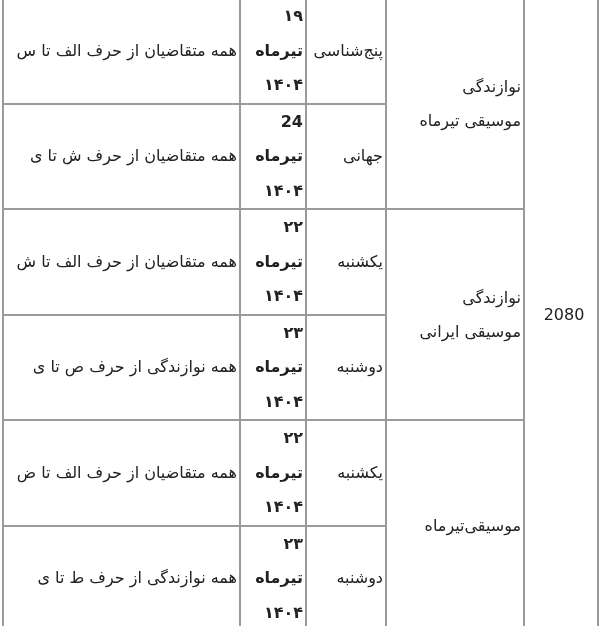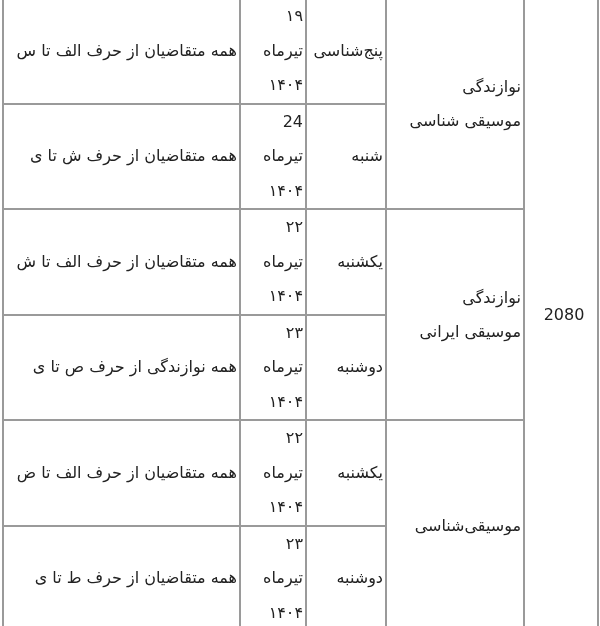--- a/index.html
+++ b/index.html
@@ -37,54 +37,54 @@
       text-align: center;
       padding-right: 0;
       padding-left: 6px;
     }
     td.field { width: 132px; }
     td.day { width: 74px; }
     td.date {
       width: 60px;
       line-height: 34.5px;
     }
-    td.date span { display: block; }
+    td.date span { display: block; font-weight: bold; }
     td.group { }
     tr.r { height: 104px; }
   </style>
 </head>
 <body>
 
 <div class="wrap">
 <table>
   <tbody>
 
     <tr class="r">
       <td class="year" rowspan="6">
         <span>2080</span>
       </td>
       <td class="field" rowspan="2">
         <span>نوازندگی</span><br>
-        <span>موسیقی شناسی</span>
+        <span>موسیقی تیرماه</span>
       </td>
       <td class="day">
         <span>پنج‌شناسی</span>
       </td>
       <td class="date">
         <span>۱۹</span>
         <span>تیرماه</span>
         <span>۱۴۰۴</span>
       </td>
       <td class="group">
         <span>همه متقاضیان از حرف الف تا س</span>
       </td>
     </tr>
     <tr class="r">
       <td class="day">
-        <span>شنبه</span>
+        <span>جهانی</span>
       </td>
       <td class="date">
         <span>24</span>
         <span>تیرماه</span>
         <span>۱۴۰۴</span>
       </td>
       <td class="group">
         <span>همه متقاضیان از حرف ش تا ی</span>
       </td>
     </tr>
@@ -115,21 +115,21 @@
         <span>تیرماه</span>
         <span>۱۴۰۴</span>
       </td>
       <td class="group">
         <span>همه نوازندگی از حرف ص تا ی</span>
       </td>
     </tr>
 
     <tr class="r">
       <td class="field" rowspan="2">
-        <span>موسیقی‌شناسی</span>
+        <span>موسیقی‌تیرماه</span>
       </td>
       <td class="day">
         <span>یکشنبه</span>
       </td>
       <td class="date">
         <span>۲۲</span>
         <span>تیرماه</span>
         <span>۱۴۰۴</span>
       </td>
       <td class="group">
@@ -139,18 +139,18 @@
     <tr class="r">
       <td class="day">
         <span>دوشنبه</span>
       </td>
       <td class="date">
         <span>۲۳</span>
         <span>تیرماه</span>
         <span>۱۴۰۴</span>
       </td>
       <td class="group">
-        <span>همه متقاضیان از حرف ط تا ی</span>
+        <span>همه نوازندگی از حرف ط تا ی</span>
       </td>
     </tr>
   </tbody>
 </table>
 </div>
 
 </body></html>

